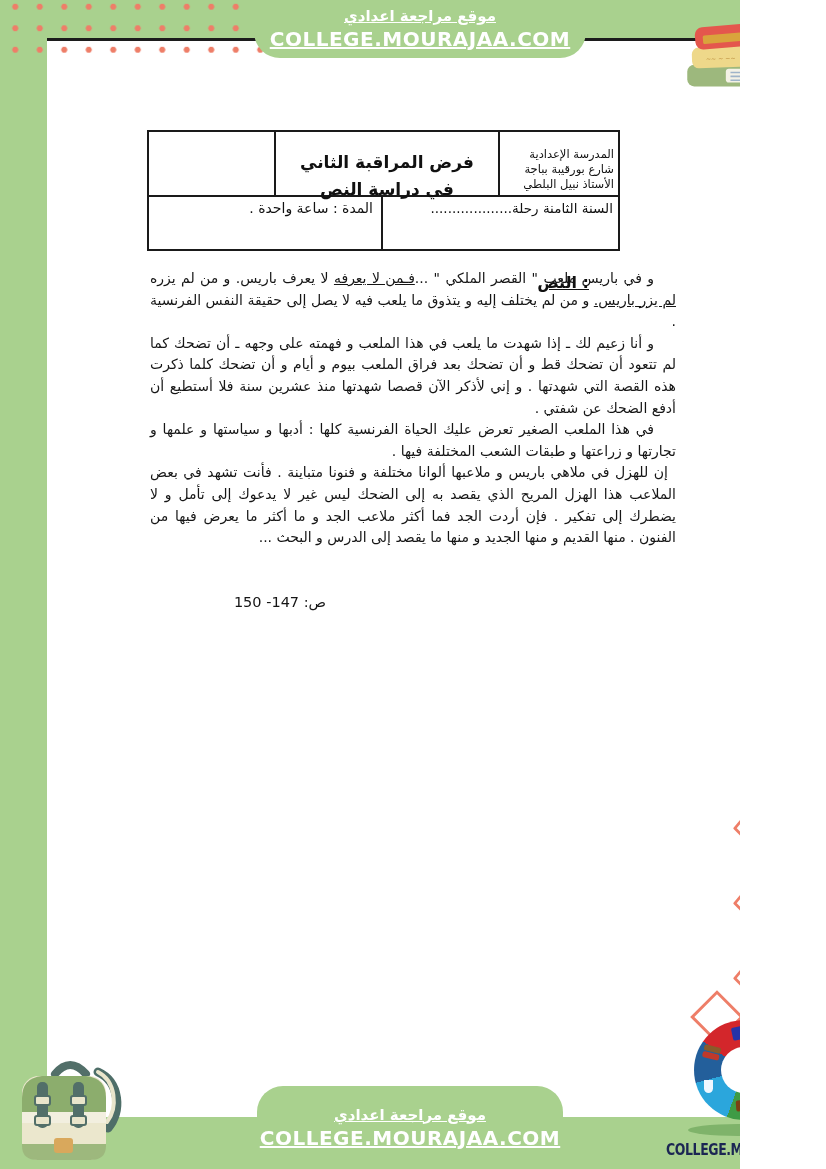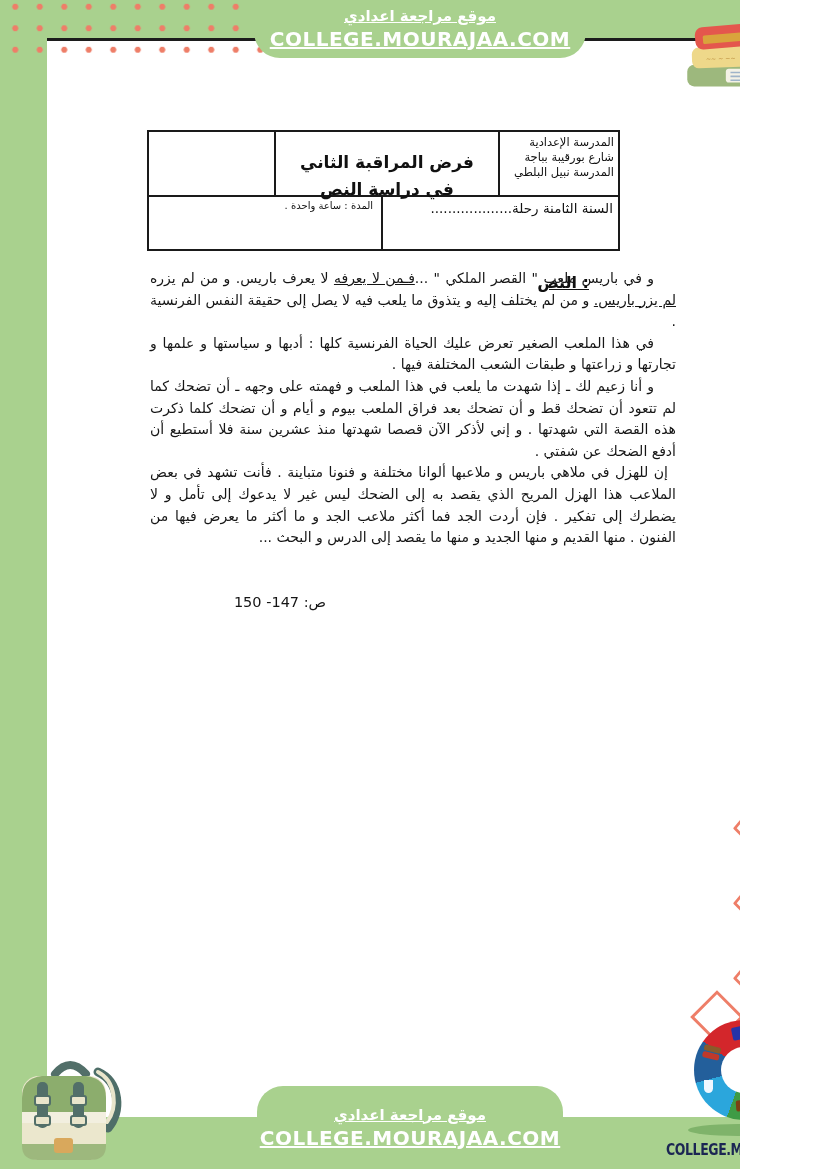--- a/index.html
+++ b/index.html
@@ -22,25 +22,25 @@
   .banner .en{color:#ffffff;font-weight:bold;font-size:20px;text-decoration:underline;letter-spacing:.5px;line-height:26px;}
 
   .footer-strip{position:absolute;left:0;top:1117px;width:826px;height:52px;background:#a9d18e;z-index:4;}
 
   
   .xtable{position:absolute;left:147px;top:130px;width:473px;z-index:2;direction:rtl;color:#111;}
   .xrow{display:flex;}
   .xrow1{height:63px;border:2px solid #1a1a1a;}
   .xrow2{height:52px;border:2px solid #1a1a1a;border-top:none;}
   .cell{box-sizing:border-box;}
-  .cell-school{width:120px;border-left:2px solid #1a1a1a;font-size:11.5px;line-height:15px;padding:3px 4px 0 2px;text-align:right;}
+  .cell-school{width:120px;border-left:2px solid #1a1a1a;font-size:11.5px;line-height:15px;padding:15px 4px 0 2px;text-align:right;}
   .cell-title{width:224px;border-left:2px solid #1a1a1a;text-align:center;font-weight:bold;font-size:17px;line-height:27px;padding-top:17px;}
   .cell-empty{flex:1;}
   .cell-class{width:237px;border-left:2px solid #1a1a1a;font-size:13.5px;padding:3px 5px 0 2px;text-align:right;}
-  .cell-duration{flex:1;font-size:10px;padding:3px 8px 0 16px;}
+  .cell-duration{flex:1;font-size:14px;padding:3px 8px 0 16px;}
 
   
   .doc-heading{position:absolute;right:151px;top:245px;font-size:16px;font-weight:bold;text-decoration:underline;color:#111;z-index:2;margin-top:28px;}
   .doc-body{position:absolute;left:150px;top:268px;width:526px;direction:rtl;text-align:justify;
             font-size:14px;line-height:21.6px;color:#151515;z-index:2;}
   .doc-body p{margin:0;text-indent:22px;}
   .doc-body p.small-indent{text-indent:8px;}
   .doc-body .u{text-decoration:underline;}
   .attribution{position:absolute;left:160px;top:591px;width:240px;text-align:center;direction:rtl;
                font-size:14.5px;line-height:22px;color:#151515;z-index:2;}
@@ -109,40 +109,40 @@
       <line x1="94" y1="27" x2="124" y2="27" stroke="#9fb4c9" stroke-width="2"></line>
       <line x1="94" y1="32" x2="120" y2="32" stroke="#9fb4c9" stroke-width="2"></line>
     </g>
   </svg>
 
   <div class="xtable">
     <div class="xrow xrow1">
       <div class="cell cell-school">
         <div>المدرسة الإعدادية</div>
         <div>شارع بورقيبة بباجة</div>
-        <div>المدرسة نبيل البلطي</div>
+        <div>الأستاذ نبيل البلطي</div>
       </div>
       <div class="cell cell-title">
         <div>فرض المراقبة الثاني</div>
         <div>في دراسة النص</div>
       </div>
       <div class="cell cell-empty"></div>
     </div>
     <div class="xrow xrow2">
       <div class="cell cell-class">السنة الثامنة رحلة...................</div>
       <div class="cell cell-duration">المدة : ساعة واحدة .</div>
     </div>
   </div>
 
   <div class="doc-heading">النص :</div>
 
   <div class="doc-body">
     <p><span>و في باريس ملعب " القصر الملكي " ...</span><span class="u">فـمن لا يعرفه</span><span> لا يعرف باريس. و من لم يزره </span><span class="u">لم يزر باريس.</span><span> و من لم يختلف إليه و يتذوق ما يلعب فيه لا يصل إلى حقيقة النفس الفرنسية .</span></p>
+    <p><span>و أنا زعيم لك ـ إذا شهدت ما يلعب في هذا الملعب و فهمته على وجهه ـ أن تضحك كما لم تتعود أن تضحك قط و أن تضحك بعد فراق الملعب بيوم و أيام و أن تضحك كلما ذكرت هذه القصة التي شهدتها . و إني لأذكر الآن قصصا شهدتها منذ عشرين سنة فلا أستطيع أن أدفع الضحك عن شفتي .</span></p>
     <p><span>في هذا الملعب الصغير تعرض عليك الحياة الفرنسية كلها : أدبها و سياستها و علمها و تجارتها و زراعتها و طبقات الشعب المختلفة فيها .</span></p>
-    <p><span>و أنا زعيم لك ـ إذا شهدت ما يلعب في هذا الملعب و فهمته على وجهه ـ أن تضحك كما لم تتعود أن تضحك قط و أن تضحك بعد فراق الملعب بيوم و أيام و أن تضحك كلما ذكرت هذه القصة التي شهدتها . و إني لأذكر الآن قصصا شهدتها منذ عشرين سنة فلا أستطيع أن أدفع الضحك عن شفتي .</span></p>
     <p class="small-indent"><span>إن للهزل في ملاهي باريس و ملاعبها ألوانا مختلفة و فنونا متباينة . فأنت تشهد في بعض الملاعب هذا الهزل المريح الذي يقصد به إلى الضحك ليس غير لا يدعوك إلى تأمل و لا يضطرك إلى تفكير . فإن أردت الجد فما أكثر ملاعب الجد و ما أكثر ما يعرض فيها من الفنون . منها القديم و منها الجديد و منها ما يقصد إلى الدرس و البحث ...</span></p>
   </div>
 
   <div class="attribution">
     <div>ص: 147- 150</div>
   </div>
 
   <svg class="chevron" style="top:786px" viewBox="0 0 100 78">
       <path d="M4 48 L39 7 L96 54 L86 68 L39 29 L16 60 Z" fill="none" stroke="#ee7e68" stroke-width="4" stroke-linejoin="round"></path>
     </svg>

